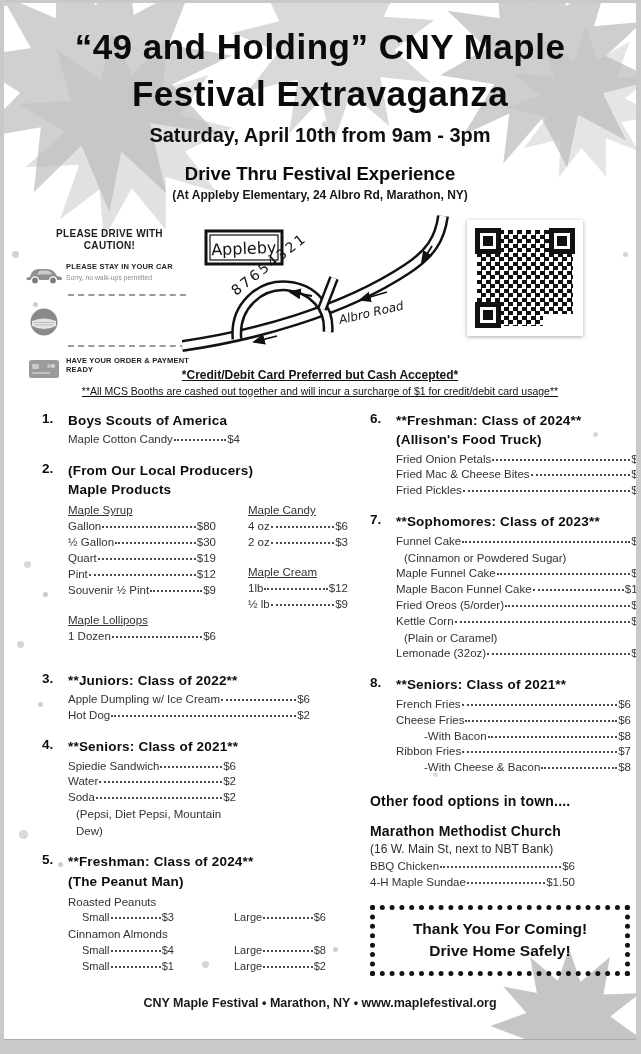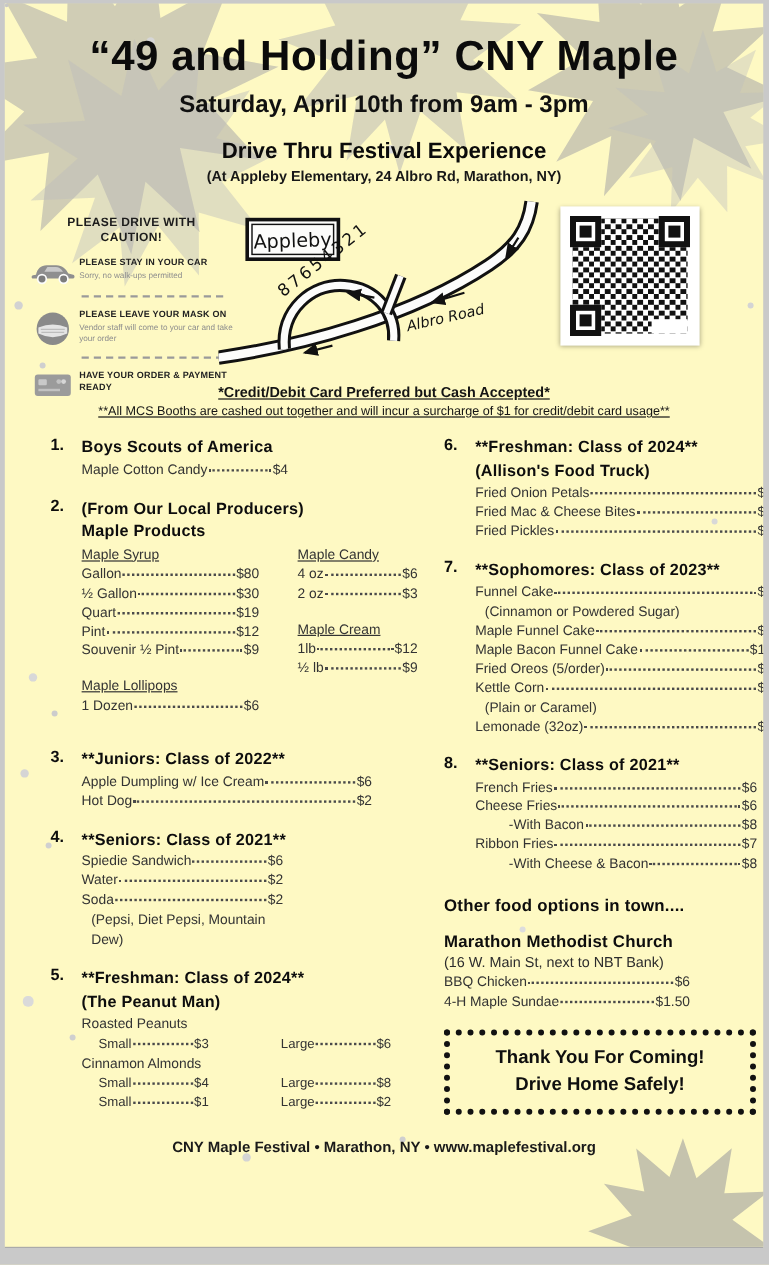--- a/index.html
+++ b/index.html
@@ -4,21 +4,21 @@
 <style>
   html,body{margin:0;padding:0;}
   body{
     width:641px;height:1054px;position:relative;overflow:hidden;
     background:#c9c9c9;
     font-family:"Liberation Sans","DejaVu Sans",sans-serif;
     -webkit-font-smoothing:antialiased;
   }
   .page{
     position:absolute;left:4px;top:3px;right:5px;bottom:14px;
-    background:#fef9c3;border-bottom:1px solid #aaa;
+    background:#ffffff;border-bottom:1px solid #aaa;
     overflow:hidden;
   }
   
   .leaf{position:absolute;z-index:0;pointer-events:none;}
   .speckles{position:absolute;z-index:0;width:3px;height:3px;border-radius:50%;background:#c7c7c7;
     box-shadow: 10px 250px 0 2px #d2d2d2, 30px 300px 0 1px #cfcfcf, 22px 560px 0 2px #d8d8d8,
       40px 590px 0 1px #cccccc, 15px 640px 0 2px #d5d5d5, 35px 700px 0 1px #d0d0d0,
       18px 830px 0 3px #dadada, 55px 860px 0 1px #cfcfcf, 200px 960px 0 2px #d4d4d4,
       330px 945px 0 1px #cfcfcf, 120px 30px 0 2px #d6d6d6, 320px 120px 0 2px #dcdcdc,
       590px 430px 0 1px #d8d8d8, 620px 250px 0 1px #d4d4d4, 430px 770px 0 1px #dddddd;
@@ -124,20 +124,21 @@
   <svg class="leaf" style="left:455px;top:935px" width="220" height="190" viewBox="0 0 100 110">
       <use href="#mapleleaf" fill="#9e9e9e" opacity=".6" transform="rotate(-30 50 50)"></use>
     </svg>
   <div class="speckles"></div>
 
   <div class="content">
 
     <div class="hdr">
       <div class="title">
         <div>“49 and Holding” CNY Maple</div>
+        <div>Festival Extravaganza</div>
       </div>
       <div class="date-line">Saturday, April 10th from 9am - 3pm</div>
       <div class="exp-line">Drive Thru Festival Experience</div>
       <div class="loc-line">(At Appleby Elementary, 24 Albro Rd, Marathon, NY)</div>
     </div>
 
     <div class="info-band">
 
       <div class="caution">
         <div class="caution-h">PLEASE DRIVE WITH CAUTION!</div>
@@ -158,24 +159,20 @@
         </div>
         <div class="c-dash"></div>
 
         <div class="c-item">
           <div class="c-icon">
             <svg width="30" height="30" viewBox="0 0 30 30">
                 <circle cx="15" cy="15" r="13.5" fill="#8a8a8a"></circle>
                 <path d="M3 14 Q15 9 27 14 L27 19 Q15 25 3 19 Z" fill="#e4e4e4"></path>
                 <path d="M5 15.5 L25 15.5 M5.5 18 L24.5 18" stroke="#bdbdbd" stroke-width="1.2"></path>
               </svg>
-          </div>
-          <div class="c-txt">
-            <div class="c-title">PLEASE LEAVE YOUR MASK ON</div>
-            <div class="c-sub">Vendor staff will come to your car and take your order</div>
           </div>
         </div>
         <div class="c-dash"></div>
 
         <div class="c-item">
           <div class="c-icon">
             <svg width="32" height="22" viewBox="0 0 32 22">
                 <rect x="1" y="2" width="30" height="18" rx="2.5" fill="#9b9b9b"></rect>
                 <rect x="4" y="6" width="7" height="5" rx="1" fill="#c9c9c9"></rect>
                 <circle cx="21" cy="8" r="2" fill="#c2c2c2"></circle>

